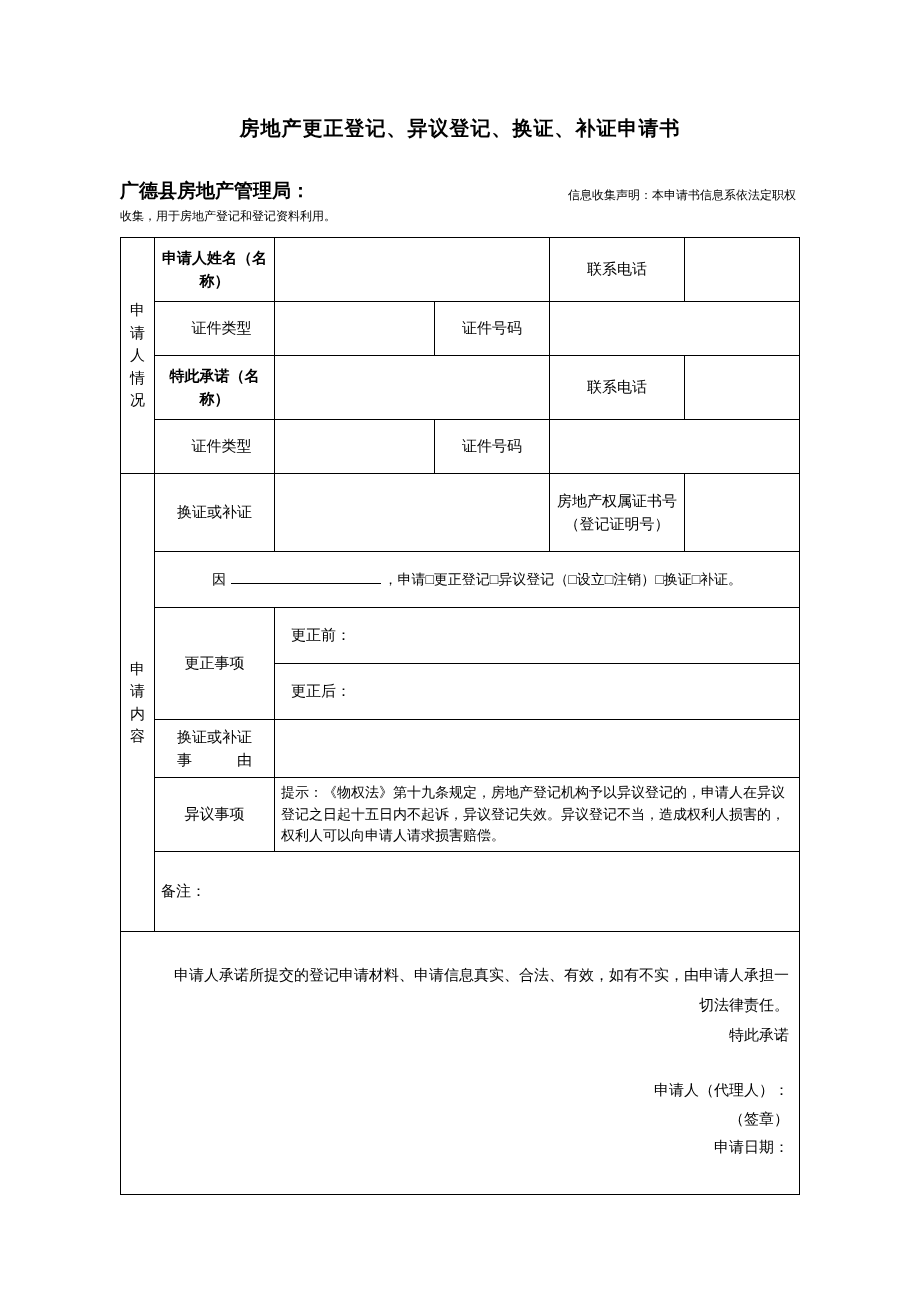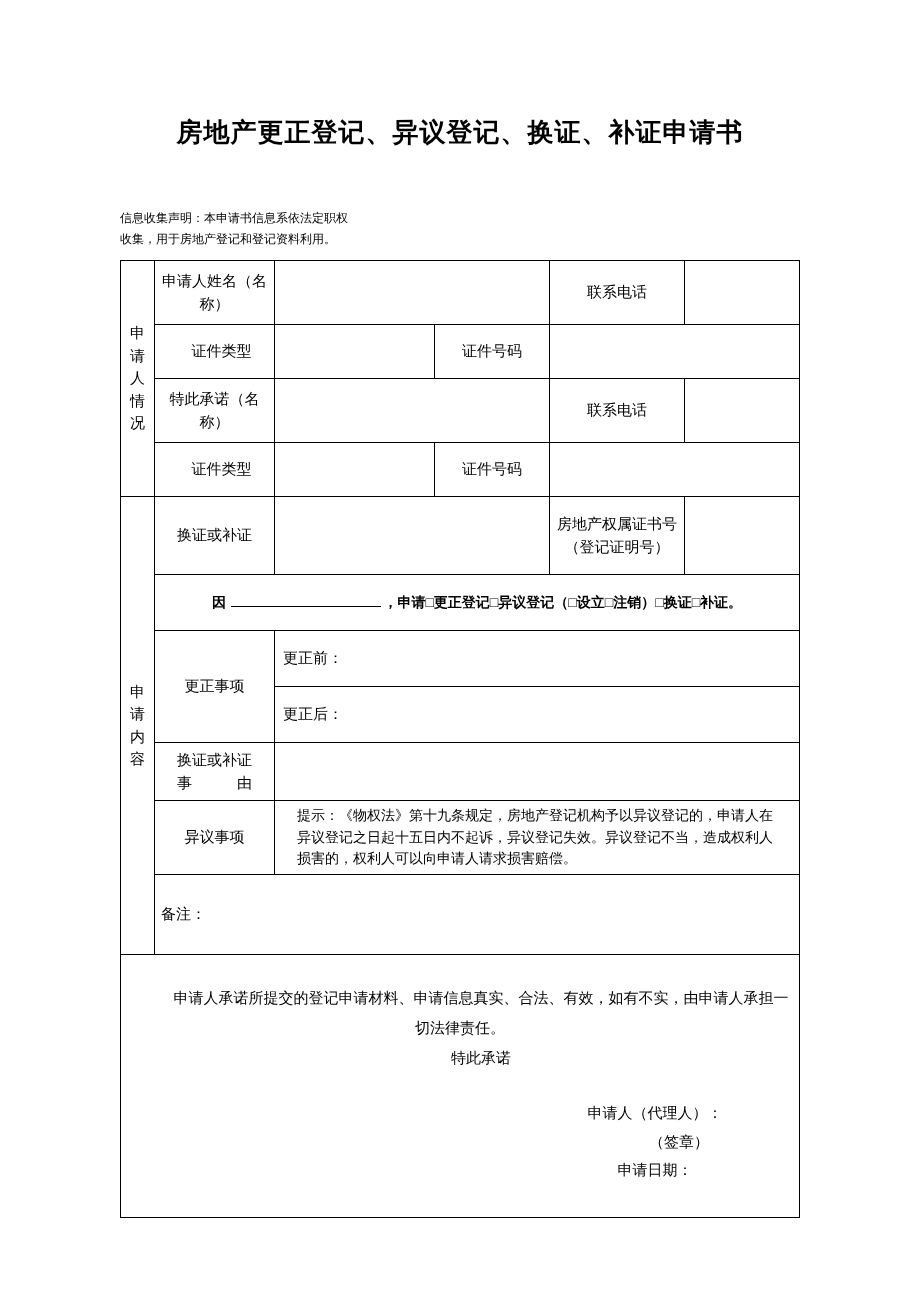--- a/index.html
+++ b/index.html
@@ -7,23 +7,23 @@
       width: 920px;
       height: 1301px;
       background: #fff;
       font-family: "SimSun", "宋体", serif;
       font-size: 15px;
       color: #000;
       padding: 115px 120px 0 120px;
     }
     .title {
       text-align: center;
-      font-size: 26px;
+      font-size: 20px;
       font-weight: bold;
-      margin-bottom: 60px;
+      margin-bottom: 36px;
       letter-spacing: 1px;
     }
     .header-row {
       display: flex;
       justify-content: space-between;
       align-items: flex-end;
       margin-bottom: 4px;
     }
     .agency {
       font-size: 19px;
@@ -51,67 +51,67 @@
       font-size: 15px;
       line-height: 1.5;
     }
     .vlabel {
       width: 34px;
       padding: 0 4px;
       writing-mode: normal;
       text-align: center;
       vertical-align: middle;
     }
-    .h-tall { height: 64px; }
+    .h-tall { height: 64px; font-weight: bold; }
     .h-med { height: 54px; padding-left: 20px; }
-    .left-pad { text-align: left; padding-left: 8px; }
+    .left-pad { text-align: left; padding-left: 16px; }
     .reason-row td {
       height: 56px;
       text-align: center;
       font-size: 14px;
-      font-weight: bold;
     }
     .reason-blank {
       display: inline-block;
       border-bottom: 1px solid #000;
       width: 150px;
       vertical-align: baseline;
       margin: 0 2px;
     }
     .tip-cell {
       text-align: left;
       font-size: 14px;
       line-height: 1.55;
-      padding: 4px 22px;
+      padding: 4px 6px;
       border-radius: 16px;
     }
     .remark-cell {
       text-align: left;
       vertical-align: middle;
       height: 80px;
     }
     .commit-cell {
-      text-align: center;
+      text-align: right;
       padding: 28px 10px 32px 10px;
       line-height: 2.0;
       font-size: 15px;
     }
     .commit-cell .indent { text-indent: 2.8em; display: block; }
     .sign-block {
       margin-top: 26px;
       margin-left: 390px;
       line-height: 1.9;
     }
   </style>
 </head>
 <body>
 
 <div class="title">房地产更正登记、异议登记、换证、补证申请书</div>
 
 <div class="header-row">
+  <div class="agency">广德县房地产管理局：</div>
   <div class="notice-right">信息收集声明：本申请书信息系依法定职权</div>
 </div>
 <div class="notice-below">收集，用于房地产登记和登记资料利用。</div>
 
 <table>
   <colgroup>
     <col style="width:34px">
     <col style="width:120px">
     <col style="width:160px">
     <col style="width:115px">

